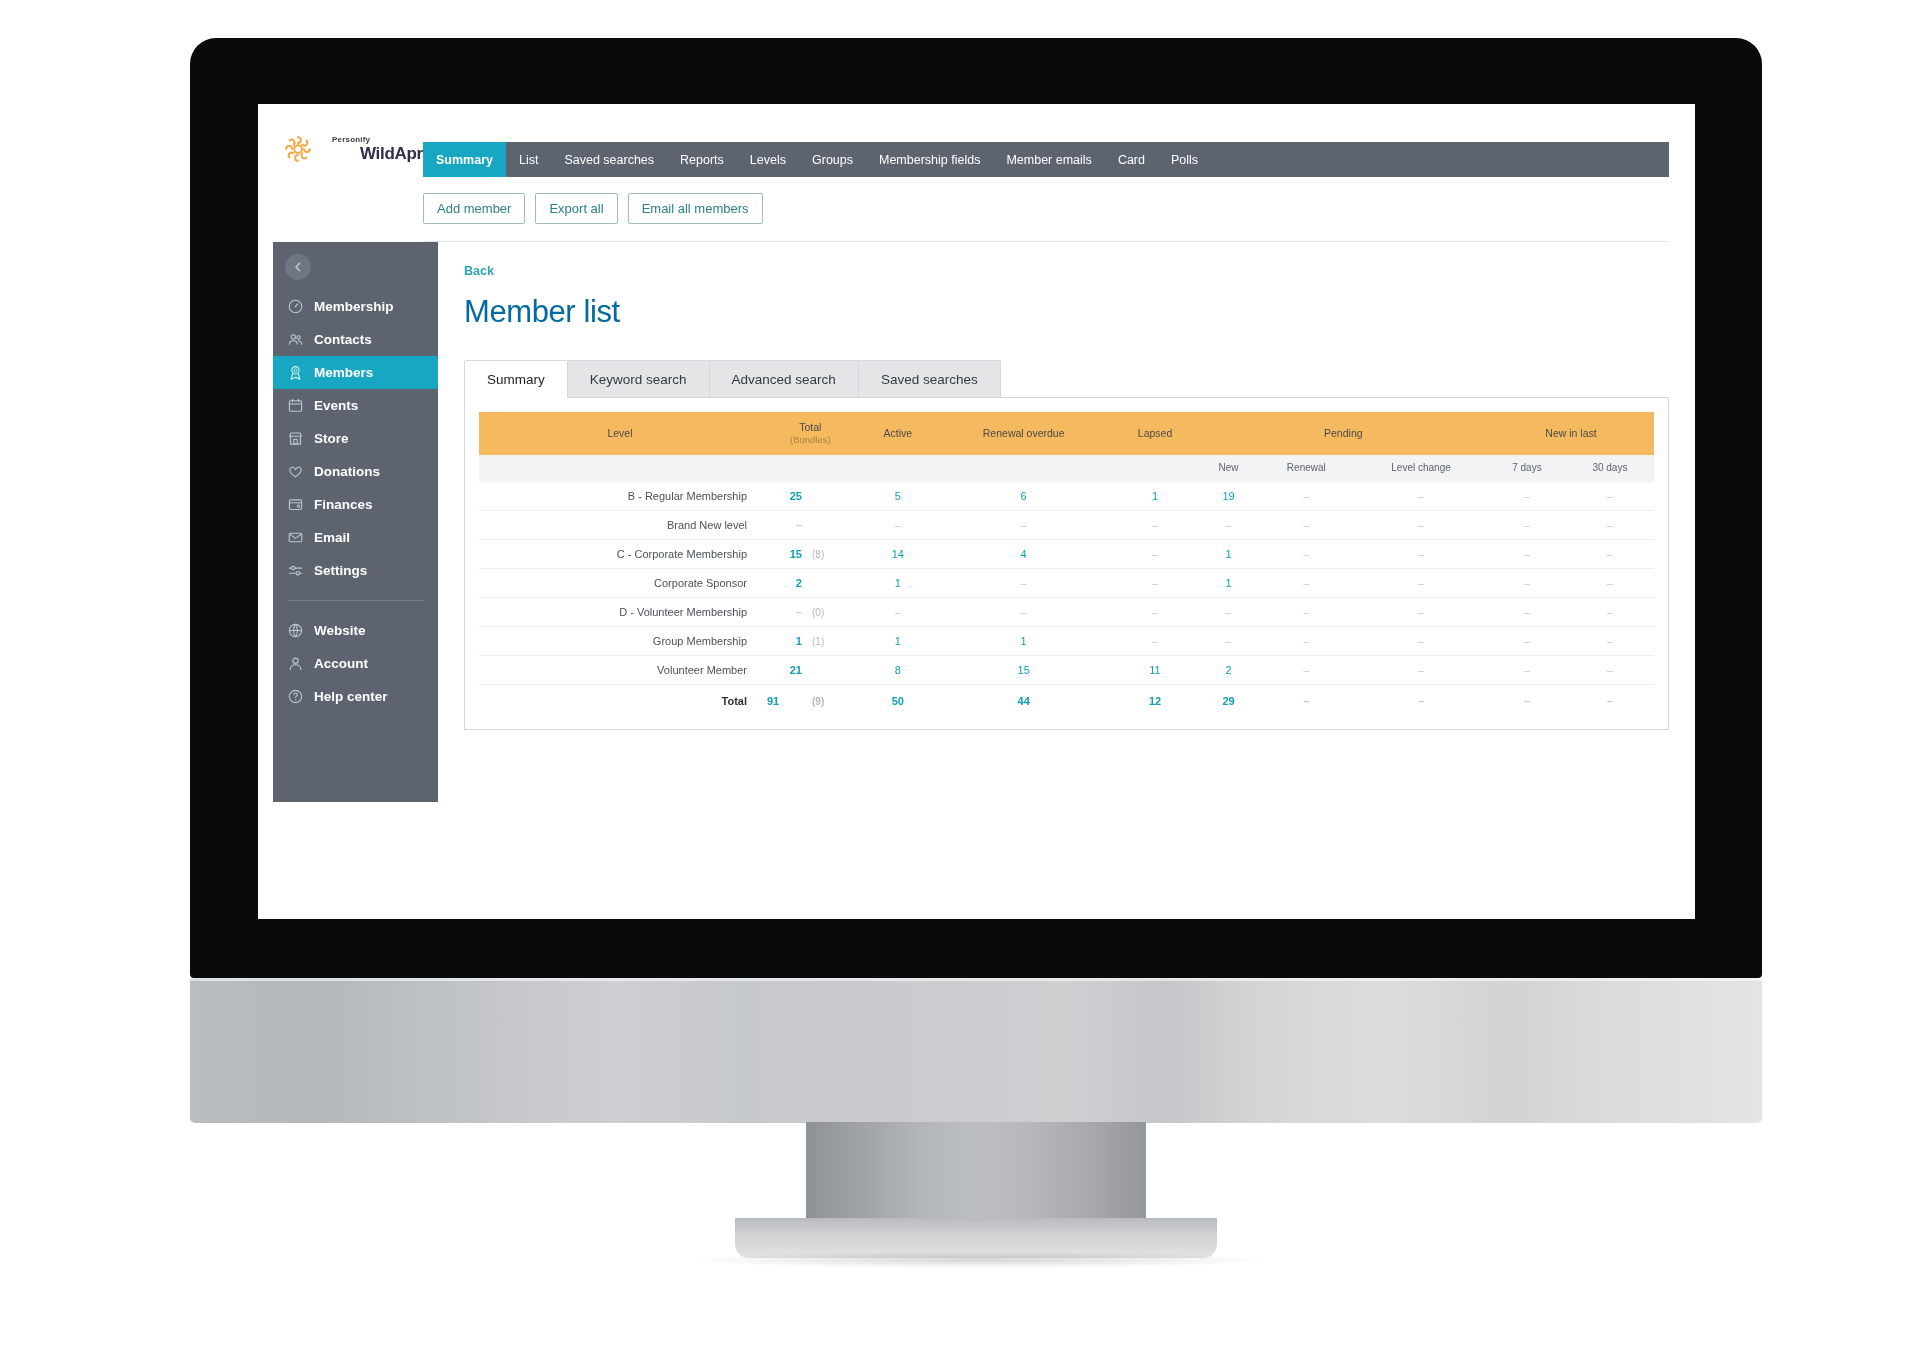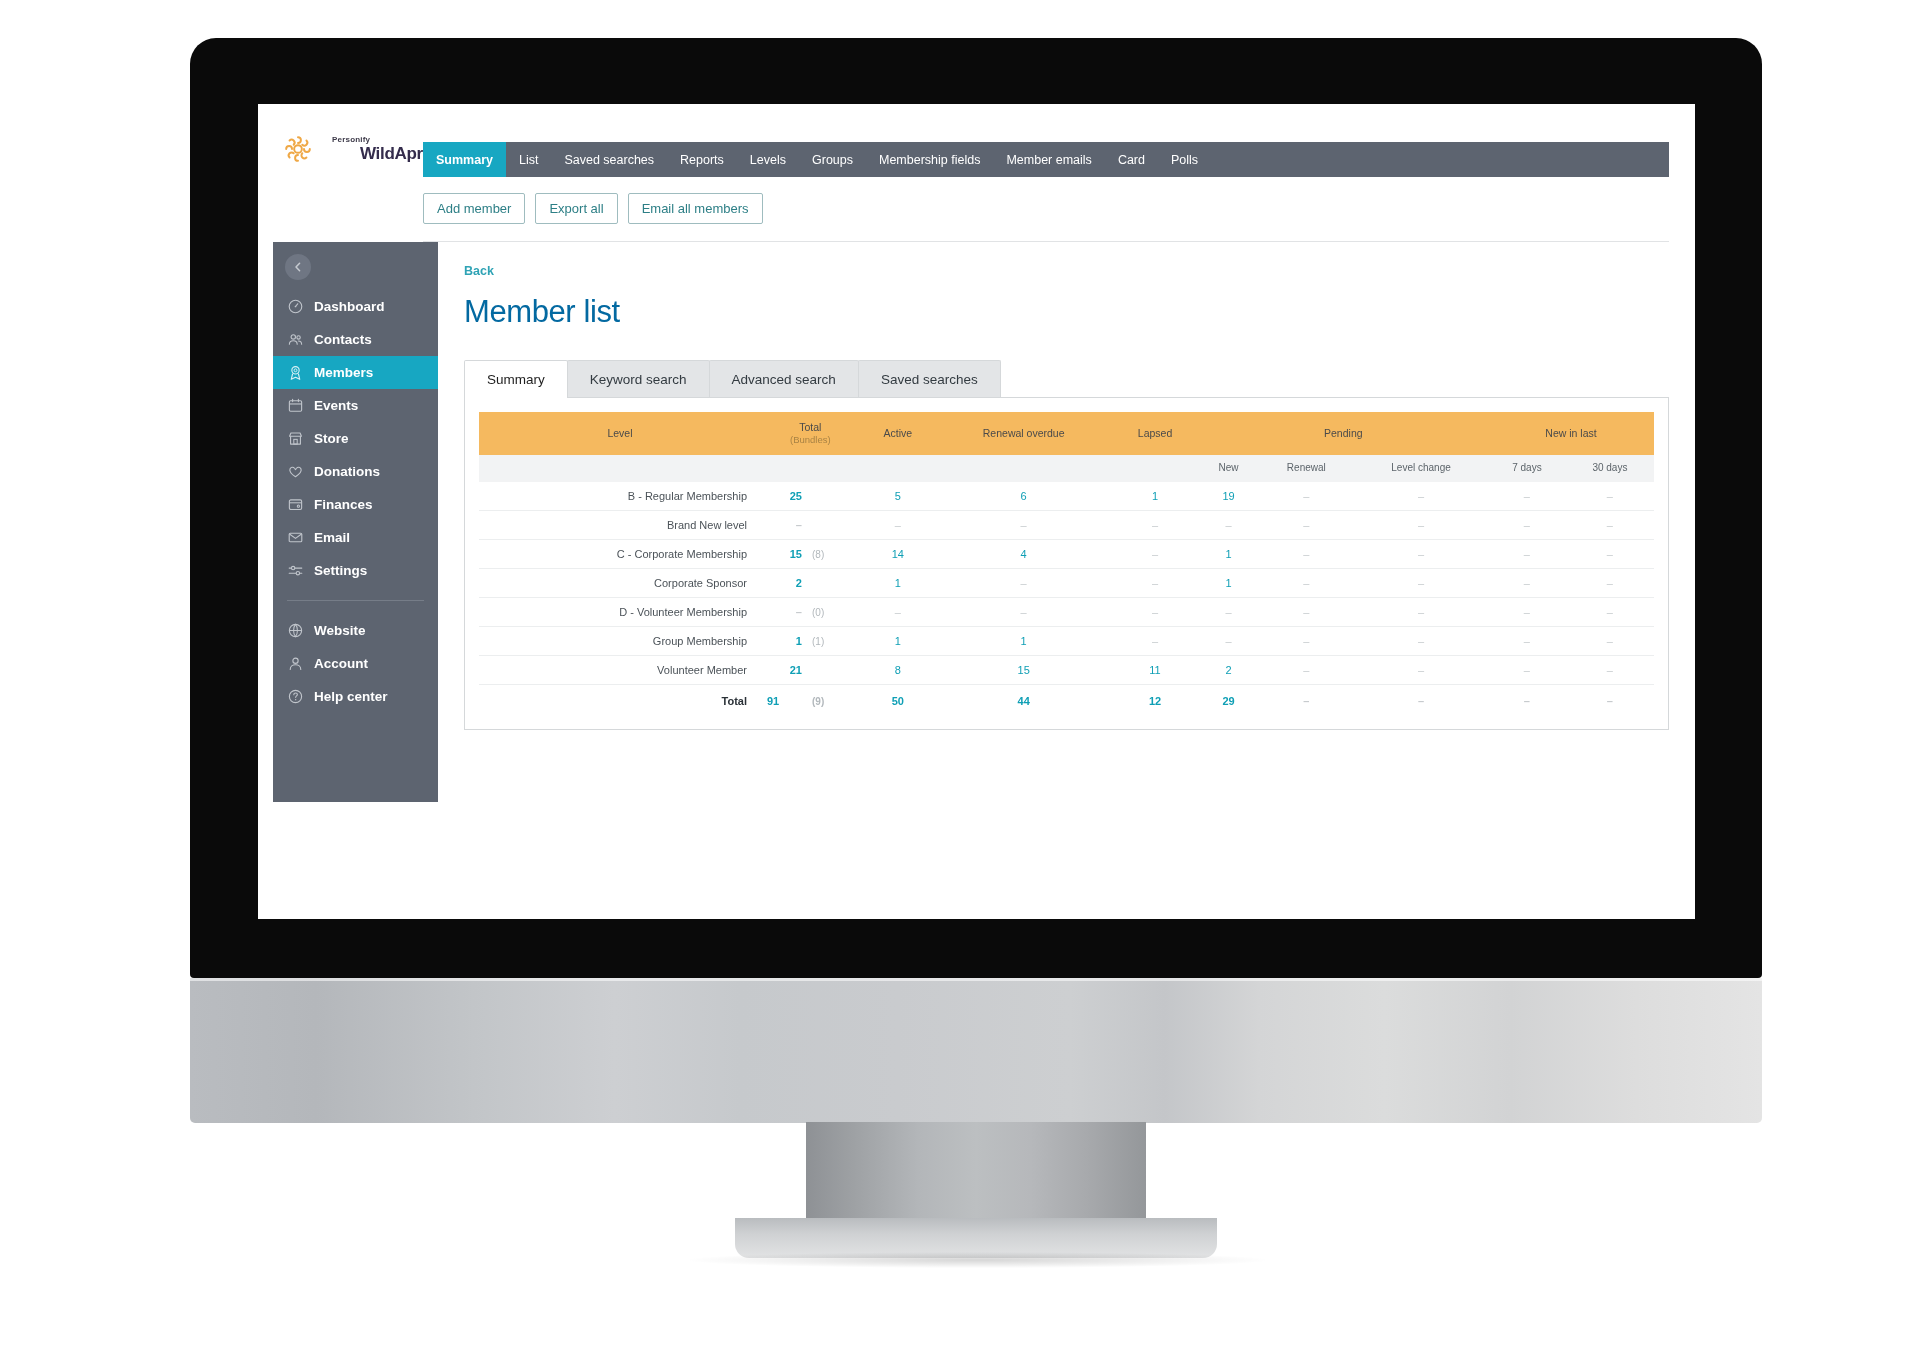--- a/index.html
+++ b/index.html
@@ -368,21 +368,21 @@
               <path d="M6.6 1.2 L3 5 L6.6 8.8" fill="none" stroke="#c6cad0" stroke-width="1.5" stroke-linecap="round" stroke-linejoin="round"></path>
             </svg>
           </div>
 
           <div class="side-item">
             <svg class="side-icon" viewBox="0 0 20 20" aria-hidden="true">
               <circle cx="10" cy="10" r="7.4" fill="none" stroke="#d2d6dc" stroke-width="1.3"></circle>
               <path d="M10 10 L12.6 6.8" stroke="#d2d6dc" stroke-width="1.3" stroke-linecap="round"></path>
               <circle cx="10" cy="10" r="1" fill="#d2d6dc"></circle>
             </svg>
-            <span>Dashboard</span>
+            <span>Membership</span>
           </div>
 
           <div class="side-item">
             <svg class="side-icon" viewBox="0 0 20 20" aria-hidden="true">
               <circle cx="7.4" cy="7" r="2.6" fill="none" stroke="#d2d6dc" stroke-width="1.3"></circle>
               <circle cx="13.6" cy="7.6" r="2" fill="none" stroke="#d2d6dc" stroke-width="1.3"></circle>
               <path d="M2.8 15.6 c0-2.6 2-4.2 4.6-4.2 s4.6 1.6 4.6 4.2" fill="none" stroke="#d2d6dc" stroke-width="1.3" stroke-linecap="round"></path>
               <path d="M13.4 11.8 c2.1 .1 3.8 1.5 3.8 3.8" fill="none" stroke="#d2d6dc" stroke-width="1.3" stroke-linecap="round"></path>
             </svg>
             <span>Contacts</span>

